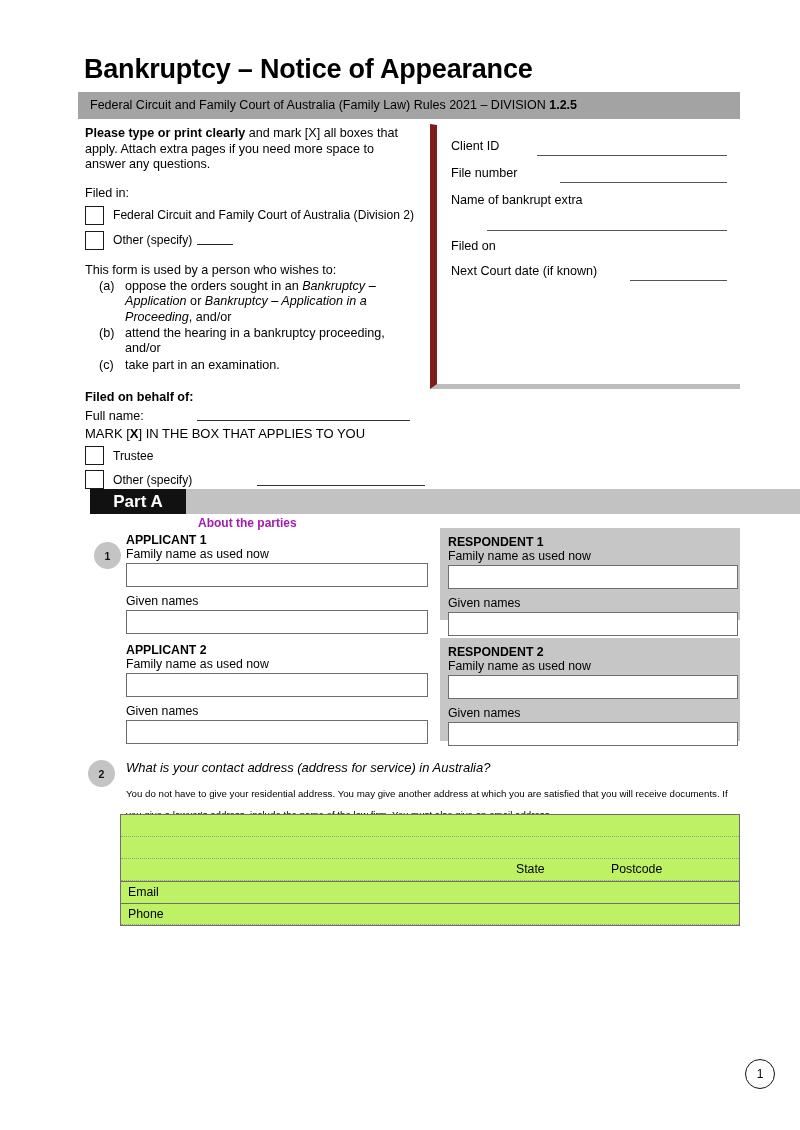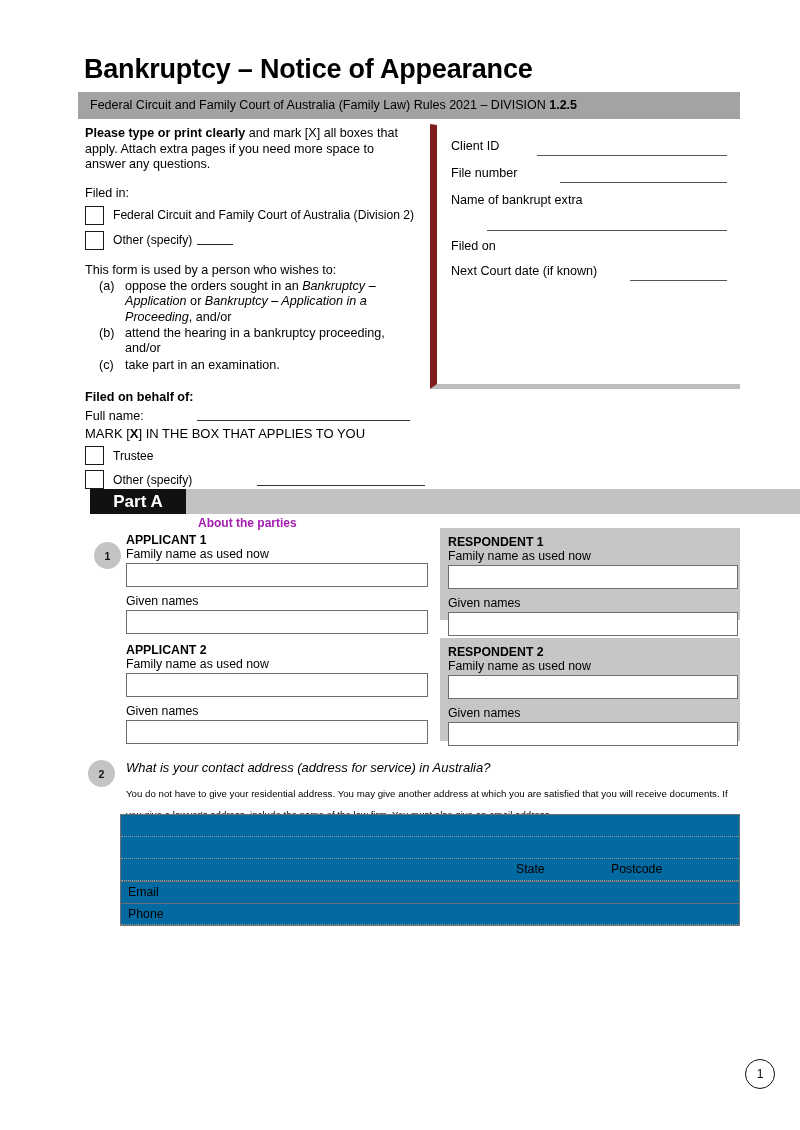--- a/index.html
+++ b/index.html
@@ -150,21 +150,21 @@
   .q2help {
     position: absolute; left: 126px; top: 783px; width: 610px;
     font-size: 9.7px; line-height: 21px;
   }
 
   
   .addr-table {
     position: absolute; left: 120px; top: 814px; width: 620px;
     border: 1px solid #6f6f6f;
     border-top: 1.2px solid #6f6f6f;
-    background: #0369a1;
+    background: #bef264;
   }
   .addr-row {
     height: 22px; border-bottom: 1px dotted #9a9a9a;
     position: relative;
   }
   .addr-row.last { border-bottom: none; }
   .addr-row .cellLabel {
     position: absolute; left: 7px; top: 3px; font-size: 12.3px;
   }
   .addr-row .stateLabel {

